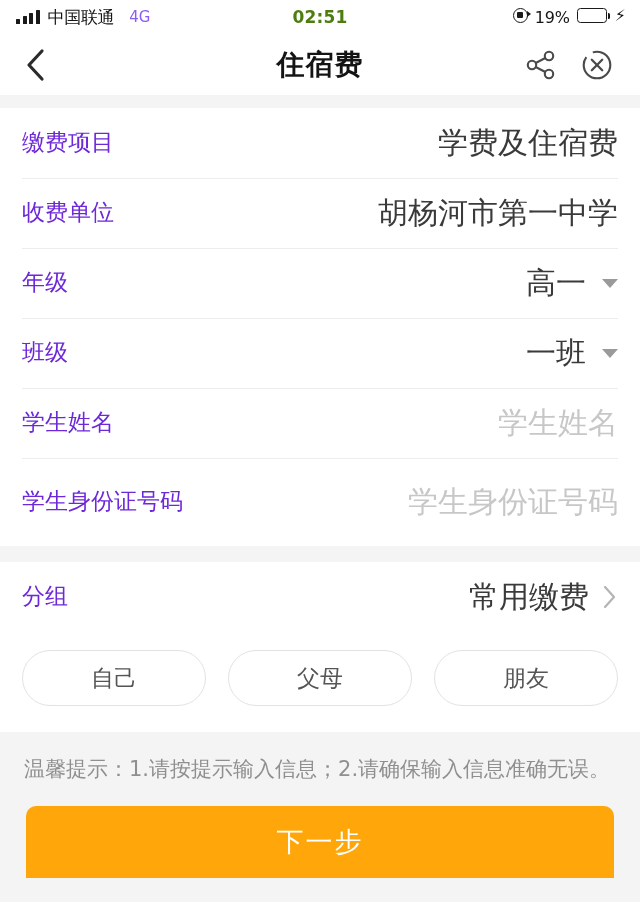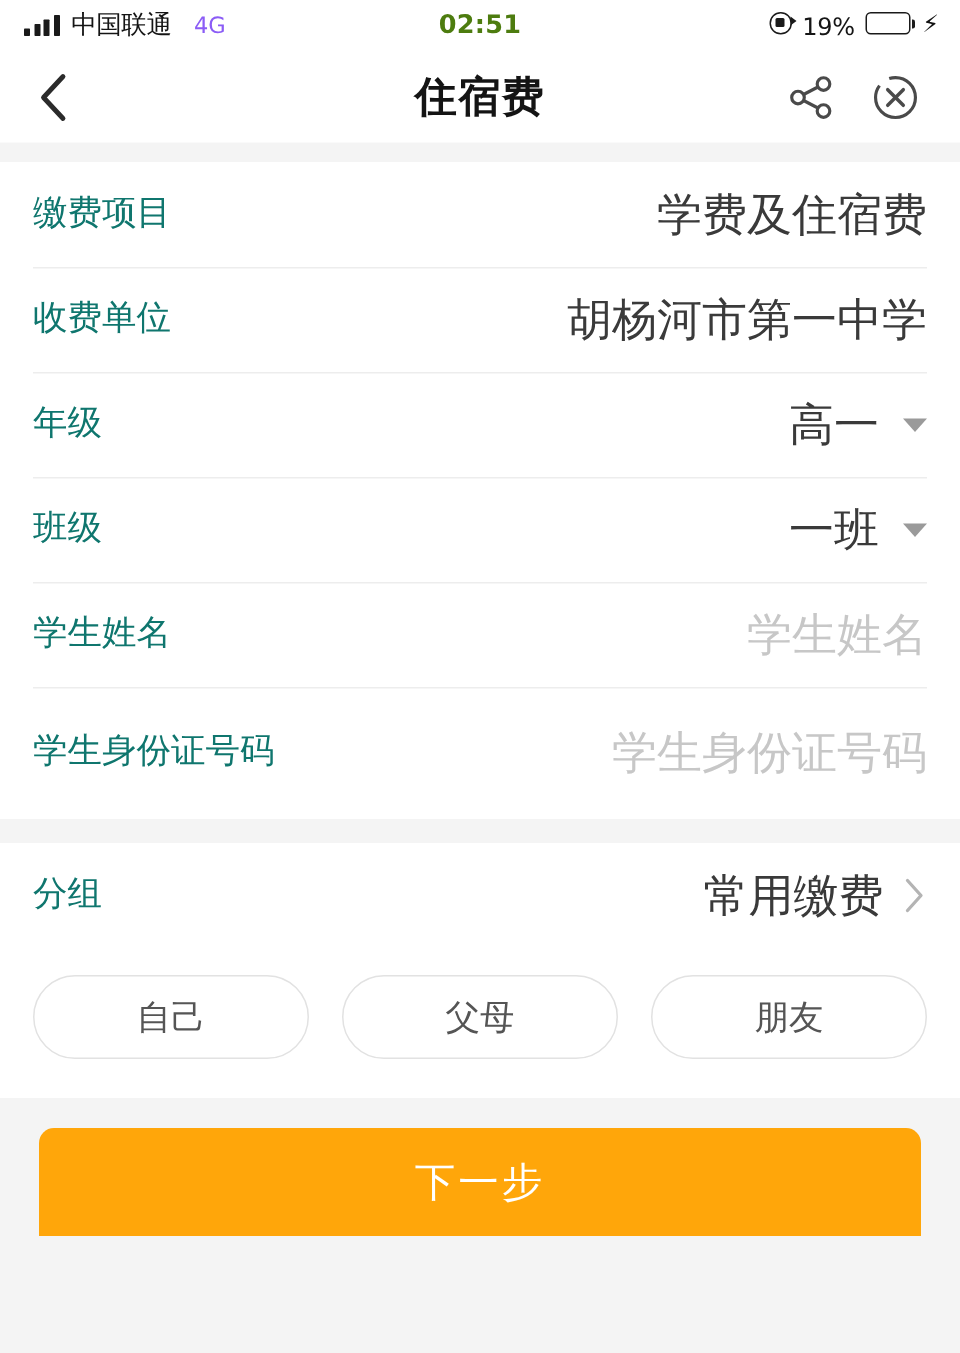--- a/index.html
+++ b/index.html
@@ -172,21 +172,21 @@
   .row + .row::before {
     content: "";
     position: absolute;
     top: 0; left: 22px; right: 22px;
     height: 1px;
     background: #ededed;
   }
   .row-tall { min-height: 88px; align-items: center; }
   .row-label {
     font-size: 23px;
-    color: #0f766e;
+    color: #6d28d9;
     line-height: 1.28;
     flex: 0 0 auto;
     max-width: 200px;
   }
   .row-value {
     margin-left: auto;
     font-size: 30px;
     color: #3a3a3a;
     text-align: right;
   }
@@ -367,18 +367,21 @@
       </span>
     </div>
 
     <div class="pill-bar">
       <button class="pill">自己</button>
       <button class="pill">父母</button>
       <button class="pill">朋友</button>
     </div>
   </div>
 
+  <div class="tip-area">
+    <div class="tip-text">温馨提示：1.请按提示输入信息；2.请确保输入信息准确无误。</div>
+  </div>
 
   <div class="cta-wrap">
     <button class="cta-btn" style="background: rgb(255, 166, 10);">下一步</button>
   </div>
 
 </div>
 
 </body></html>

